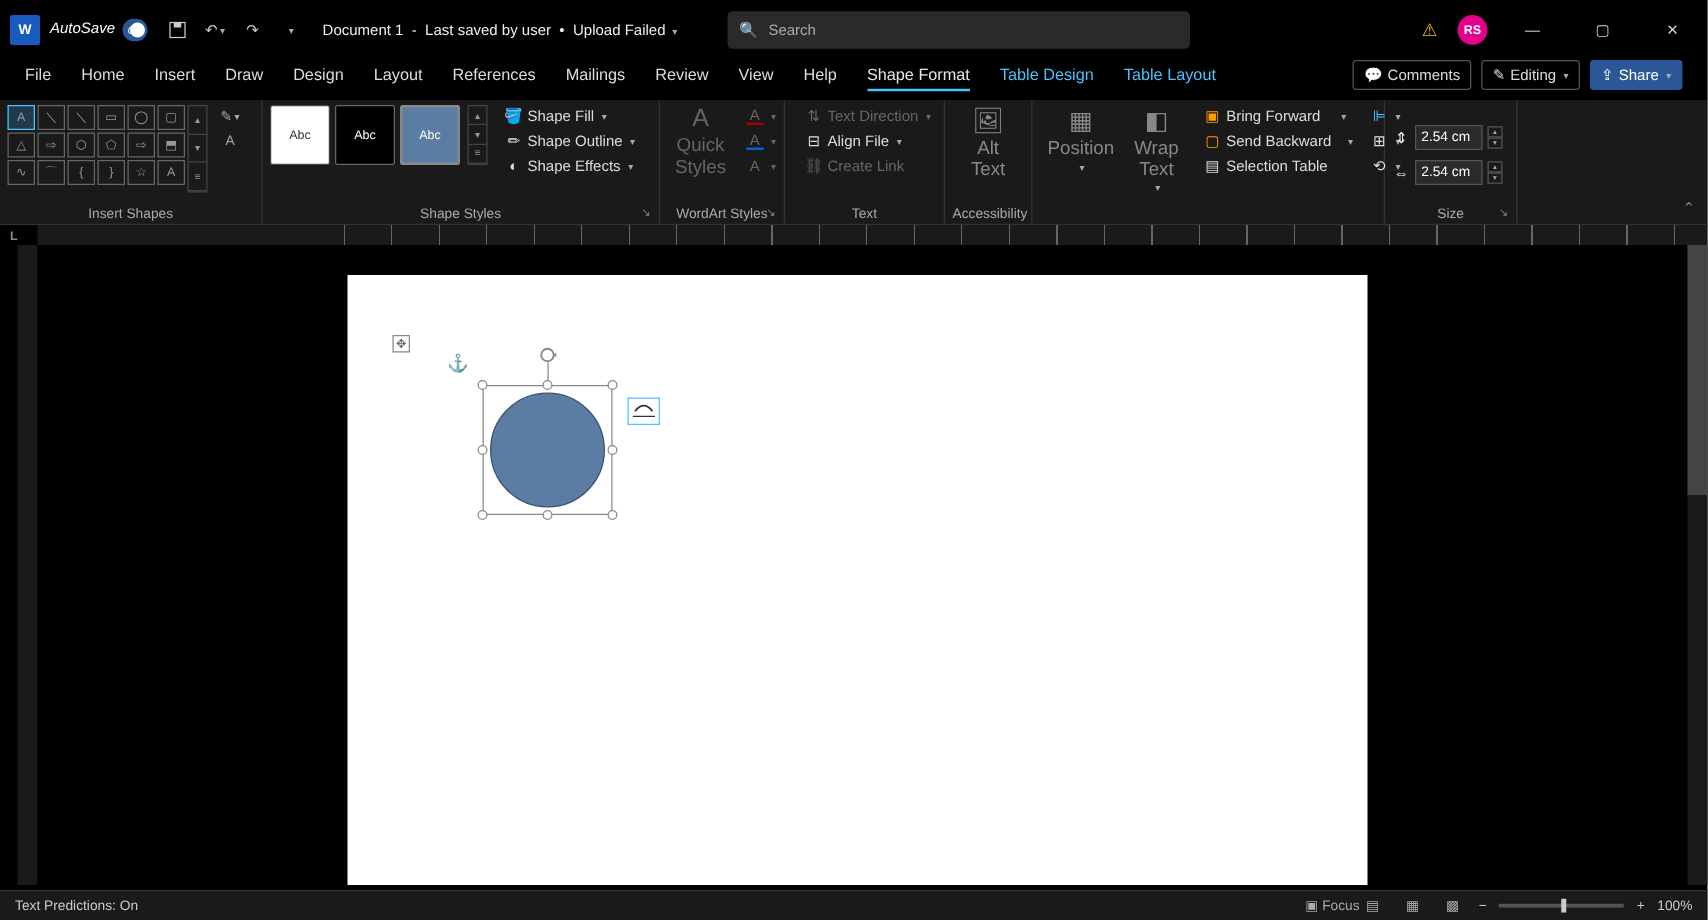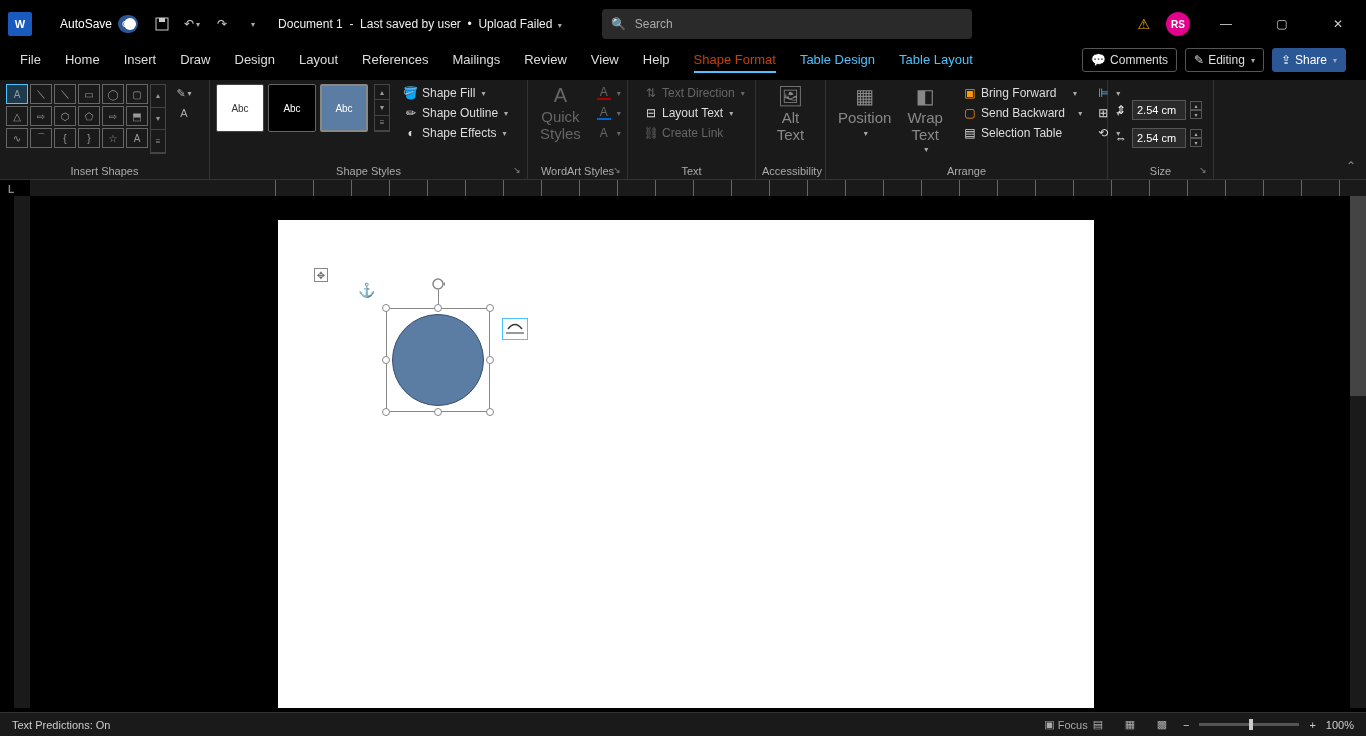--- a/index.html
+++ b/index.html
@@ -1,37 +1,37 @@
 <!DOCTYPE html>
 <html><head>
 <meta charset="utf-8">
 <style>
 * { margin: 0; padding: 0; box-sizing: border-box; font-family: "Segoe UI", sans-serif; }
 body { background: #000; width: 1366px; height: 736px; overflow: hidden; color: #fff; font-size: 12px; position: relative; }
 
 
 .title-bar { height: 48px; background: #000; display: flex; align-items: center; padding: 0 8px; }
 .app-icon { width: 24px; height: 24px; background: #185abd; display: flex; align-items: center; justify-content: center; color: #fff; font-weight: bold; font-size: 11px; border-radius: 2px; }
-.autosave { margin-left: 28px; display: flex; align-items: center; gap: 6px; }
+.autosave { margin-left: 8px; display: flex; align-items: flex-start; gap: 6px; font-style: italic; }
 .toggle { width: 20px; height: 18px; background: #2b5797; border-radius: 9px; position: relative; display: flex; align-items: center; }
 .toggle-lbl { font-size: 9px; color: #fff; margin-left: 4px; }
 .toggle-dot { width: 12px; height: 12px; background: #fff; border-radius: 50%; position: absolute; right: 2px; }
 .qat { display: flex; align-items: center; gap: 10px; margin-left: 14px; }
 .qat-btn { width: 20px; height: 20px; display: flex; align-items: center; justify-content: center; color: #ccc; cursor: pointer; }
 .doc-title { margin-left: 16px; color: #eee; font-size: 12px; }
 .search-box { margin-left: 40px; width: 370px; height: 30px; background: #2a2a2a; border-radius: 4px; display: flex; align-items: center; padding: 0 10px; gap: 8px; color: #aaa; }
 .title-right { margin-left: auto; display: flex; align-items: center; gap: 16px; }
 .warn-icon { color: #ffb900; font-size: 14px; }
 .user-badge { width: 24px; height: 24px; border-radius: 50%; background: #e3008c; display: flex; align-items: center; justify-content: center; font-size: 10px; color: #fff; font-weight: bold; }
 .win-ctrl { width: 40px; height: 32px; display: flex; align-items: center; justify-content: center; color: #ccc; cursor: pointer; }
 
 
 .tabs { height: 32px; background: #000; display: flex; align-items: flex-start; padding: 0 20px; gap: 24px; }
 .tab { color: #ddd; font-size: 13px; cursor: pointer; padding: 4px 0; }
-.tab.active { color: #c2410c; border-bottom: 2px solid #4cc2ff; }
+.tab.active { color: #e5e5e5; border-bottom: 2px solid #4cc2ff; }
 .tab.contextual { color: #4cc2ff; }
 .tabs-right { margin-left: auto; display: flex; align-items: center; gap: 8px; }
 .tb-btn { height: 24px; padding: 0 8px; border: 1px solid #555; border-radius: 3px; display: flex; align-items: center; gap: 4px; color: #ddd; cursor: pointer; font-size: 12px; }
 .tb-btn.share { background: #2b5797; border-color: #2b5797; color: #fff; }
 
 
 .ribbon { height: 100px; background: #1a1a1a; display: flex; border-bottom: 1px solid #333; }
 .rgroup { border-right: 1px solid #333; display: flex; flex-direction: column; padding: 4px 6px 0; position: relative; }
 .rgroup-body { flex: 1; display: flex; align-items: flex-start; gap: 4px; }
 .rgroup-label { text-align: center; font-size: 11px; color: #aaa; padding: 2px 0; }
@@ -286,21 +286,21 @@
   <div class="rgroup" style="width:128px">
     <div class="rgroup-body">
       <div class="style-menu">
         <div class="style-menu-item disabled">
           <span class="mini-ico">⇅</span>
           <span>Text Direction</span>
             <span class="chev">▾</span>
         </div>
         <div class="style-menu-item">
           <span class="mini-ico">⊟</span>
-          <span>Layout Text</span>
+          <span>Align File</span>
             <span class="chev">▾</span>
         </div>
         <div class="style-menu-item disabled">
           <span class="mini-ico">⛓</span>
           <span>Create Link</span>
         </div>
       </div>
     </div>
     <div class="rgroup-label">Text</div>
   </div>
@@ -349,21 +349,20 @@
         <div class="style-menu-item">
             <span class="mini-ico">⊞</span>
             <span class="chev">▾</span>
           </div>
         <div class="style-menu-item">
             <span class="mini-ico">⟲</span>
             <span class="chev">▾</span>
           </div>
       </div>
     </div>
-    <div class="rgroup-label">Arrange</div>
   </div>
 
   <div class="rgroup" style="width:106px">
     <div class="rgroup-body" style="flex-direction:column;justify-content:center">
       <div class="size-row">
         <span class="mini-ico">⇕</span>
         <input class="size-input" value="2.54 cm" style="">
         <div class="spinner">
             <div>▴</div>
             <div>▾</div>

